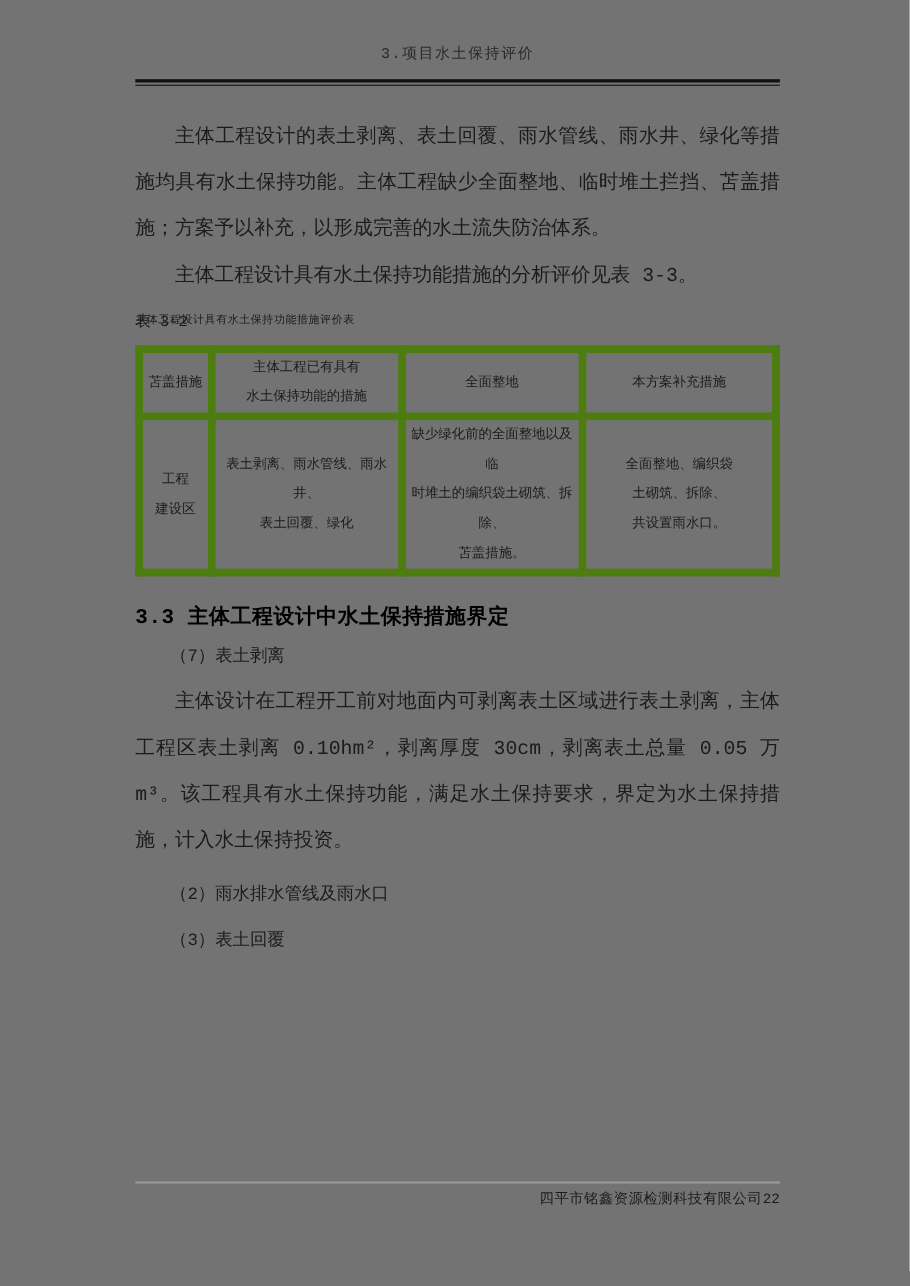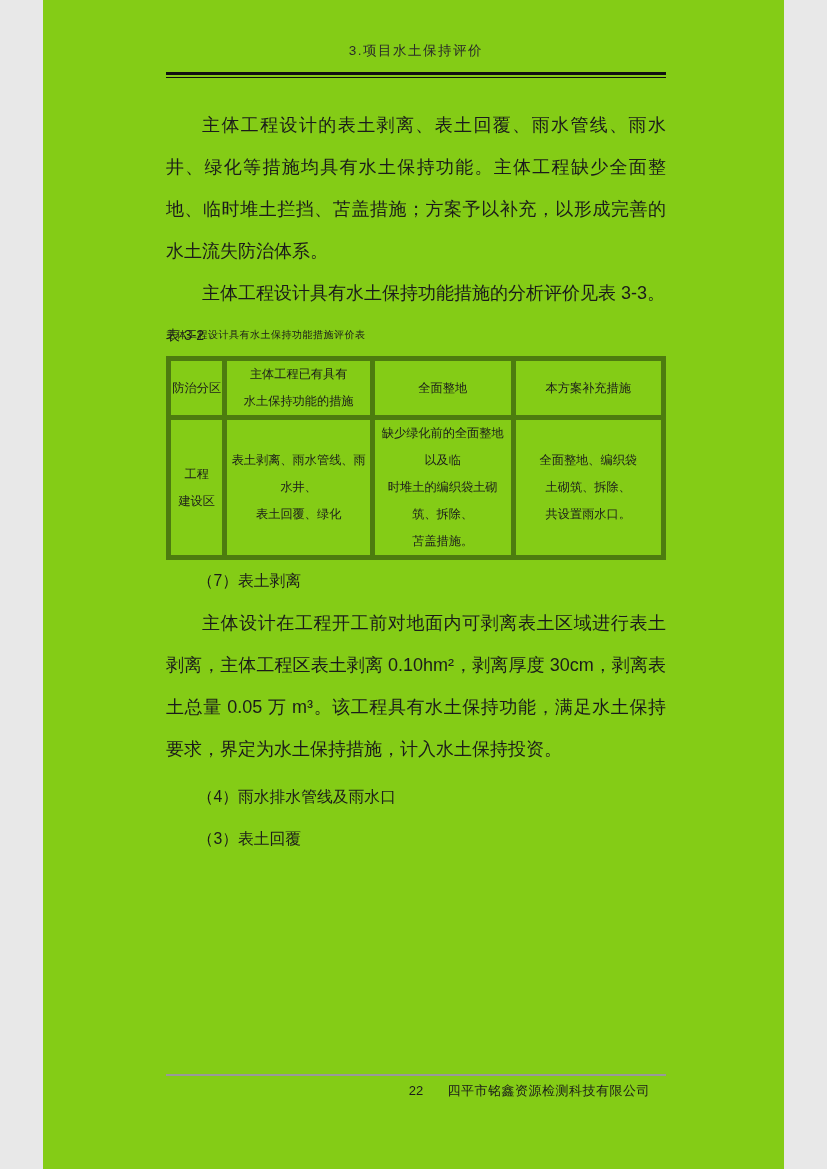--- a/index.html
+++ b/index.html
@@ -1,22 +1,22 @@
 <!DOCTYPE html>
 <html><head>
 <meta charset="utf-8">
 <style>
   html,body{margin:0;padding:0;background:#e8e8e8;}
   .page{
     position:relative;
-    width:741px;height:1169px;
+    width:827px;height:1169px;
     margin:0 auto;
-    background:#84cc16;
+    background:#737373;
     overflow:hidden;
-    font-family:Liberation Sans, sans-serif;
+    font-family:Liberation Mono, monospace;
     color:#1b1b1b;
   }
   .inner{margin:0 118px 0 123px;}
   
   .doc-header-title{
     margin-top:40px;
     text-align:center;
     font-size:13.5px;
     line-height:22px;
     letter-spacing:1.5px;
@@ -58,21 +58,21 @@
     letter-spacing:0.5px;
   }
   
   table.measures{
     width:100%;
     border-collapse:collapse;
     border:2px solid #1a1a1a;
     table-layout:fixed;
   }
   table.measures td,table.measures th{
-    border:5px solid #4d7c0f;
+    border:7px solid #4d7c0f;
     font-weight:normal;
     font-size:12.2px;
     line-height:27px;
     text-align:center;
     vertical-align:middle;
     white-space:pre-line;
     padding:0 1px;
     overflow:hidden;
   }
   tr.hdr{height:57px;}
@@ -99,21 +99,21 @@
   .footer-rule{height:2px;background:#999;}
   .footer-line{
     position:relative;
     margin-top:5px;
     height:20px;
     font-size:13px;
     line-height:20px;
   }
   .page-number{
     position:absolute;left:0;right:0;
-    text-align:center;
+    text-align:right;
   }
   .company-name{
     position:absolute;right:16px;
     letter-spacing:0.5px;
   }
 </style>
 </head>
 <body>
 
 <div class="page">
@@ -133,47 +133,48 @@
 
     <table class="measures">
       <colgroup>
         <col class="c0">
           <col class="c1">
           <col class="c2">
           <col class="c3">
       </colgroup>
       <tbody>
           <tr class="hdr">
-        <th>防治分区</th>
+        <th>苫盖措施</th>
         <th>主体工程已有具有
 水土保持功能的措施</th>
         <th>全面整地</th>
         <th>本方案补充措施</th>
       </tr>
       <tr class="bdy">
         <td>工程
 建设区</td>
         <td>表土剥离、雨水管线、雨水井、
 表土回覆、绿化</td>
         <td>缺少绿化前的全面整地以及临
 时堆土的编织袋土砌筑、拆除、
 苫盖措施。</td>
         <td>全面整地、编织袋
 土砌筑、拆除、
 共设置雨水口。</td>
       </tr>
     </tbody>
       </table>
 
+    <h2 class="section-heading">3.3 主体工程设计中水土保持措施界定</h2>
 
 
     <p class="subhead">（7）表土剥离</p>
     <p class="para">主体设计在工程开工前对地面内可剥离表土区域进行表土剥离，主体工程区表土剥离 0.10hm²，剥离厚度 30cm，剥离表土总量 0.05 万 m³。该工程具有水土保持功能，满足水土保持要求，界定为水土保持措施，计入水土保持投资。</p>
 
-    <p class="subhead nudge">（4）雨水排水管线及雨水口</p>
+    <p class="subhead nudge">（2）雨水排水管线及雨水口</p>
 
     <p class="subhead">（3）表土回覆</p>
 
   </div>
 
   <div class="footer">
     <div class="footer-rule"></div>
     <div class="footer-line">
       <span class="page-number">22</span>
       <span class="company-name">四平市铭鑫资源检测科技有限公司</span>

